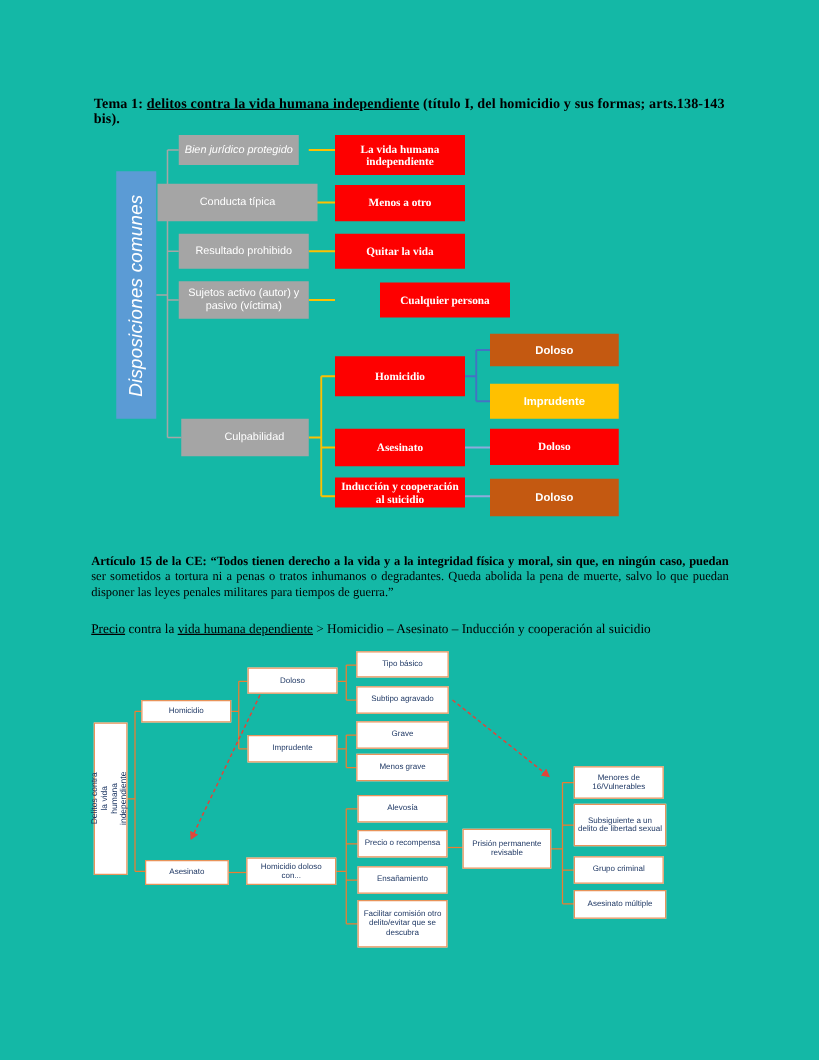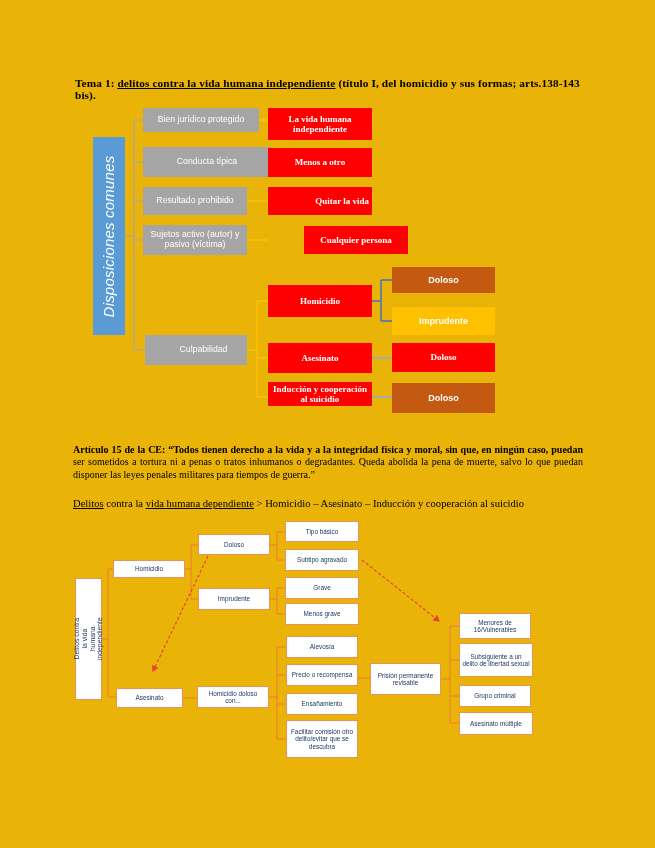--- a/index.html
+++ b/index.html
@@ -1,16 +1,16 @@
 <!DOCTYPE html>
 <html><head>
 <meta charset="utf-8">
 <style>
   html,body{margin:0;padding:0;background:#ffffff;}
-  .page{position:relative;width:655px;height:848px;background:#eab308;overflow:hidden;
+  .page{position:relative;width:655px;height:848px;background:#14b8a6;overflow:hidden;
         font-family:"Liberation Serif", serif;color:#000;}
   .abs{position:absolute;}
   .title{font-weight:bold;font-size:11.3px;letter-spacing:.1px;}
   .u{text-decoration:underline;}
   .b{font-weight:bold;}
   .para{font-size:10px;line-height:1.24;text-align:justify;}
   .subline{font-size:10.6px;}
   svg.wires{position:absolute;left:0;top:0;pointer-events:none;}
   .box{position:absolute;display:flex;align-items:center;justify-content:center;
        text-align:center;box-sizing:border-box;}
@@ -77,43 +77,43 @@
   </svg>
 
   <div class="abs title" style="left:75px;top:77px;width:520px;">
     <span>Tema 1: </span><span class="u">delitos contra la vida humana independiente</span><span> (título I, del homicidio y sus formas; arts.138-143 bis).</span>
   </div>
 
   <div class="box bluroot" style="left:93px;top:137px;width:32px;height:198px;">
     <span>Disposiciones comunes</span>
   </div>
 
-  <div class="box d1 gray" style="left:143px;top:108px;width:116px;height:24px;">
+  <div class="box d1 gray" style="left:143px;top:108px;width:96px;height:24px;font-style:italic;">
     <span>Bien jurídico protegido</span>
     </div>
-  <div class="box d1 gray" style="left:143px;top:147px;width:128px;height:30px;justify-content:center;">
+  <div class="box d1 gray" style="left:126px;top:147px;width:128px;height:30px;justify-content:center;">
     <span>Conducta típica</span>
     </div>
   <div class="box d1 gray" style="left:143px;top:187px;width:104px;height:28px;">
     <span>Resultado prohibido</span>
     </div>
   <div class="box d1 gray" style="left:143px;top:225px;width:104px;height:30px;justify-content:center;">
     <span>Sujetos activo (autor) y pasivo (víctima)</span>
     </div>
   <div class="box d1 gray" style="left:145px;top:335px;width:102px;height:30px;padding-left:18px;">
     <span>Culpabilidad</span>
     </div>
 
   <div class="box d1 red" style="left:268px;top:108px;width:104px;height:32px;">
     <span>La vida humana independiente</span>
     </div>
   <div class="box d1 red" style="left:268px;top:148px;width:104px;height:29px;">
     <span>Menos a otro</span>
     </div>
-  <div class="box d1 red" style="left:268px;top:187px;width:104px;height:28px;justify-content:flex-end;">
+  <div class="box d1 red" style="left:268px;top:187px;width:104px;height:28px;">
     <span>Quitar la vida</span>
     </div>
   <div class="box d1 red" style="left:268px;top:226px;width:104px;height:28px;margin-left:36px;">
     <span>Cualquier persona</span>
     </div>
 
   <div class="box d1 red" style="left:268px;top:285px;width:104px;height:32px;">
     <span>Homicidio</span>
     </div>
   <div class="box d1 red" style="left:268px;top:343px;width:104px;height:30px;">
@@ -134,21 +134,21 @@
     </div>
   <div class="box d1 brown" style="left:392px;top:383px;width:103px;height:30px;">
     <span>Doloso</span>
     </div>
 
   <div class="abs para" style="left:73px;top:444px;width:510px;">
     <span class="b">Artículo 15 de la CE: “Todos tienen derecho a la vida y a la integridad física y moral, sin que, en ningún caso, puedan</span><span> ser sometidos a tortura ni a penas o tratos inhumanos o degradantes. Queda abolida la pena de muerte, salvo lo que puedan disponer las leyes penales militares para tiempos de guerra.”</span>
   </div>
 
   <div class="abs subline" style="left:73px;top:498px;width:540px;">
-    <span class="u">Delitos</span><span> contra la </span><span class="u">vida humana dependiente</span><span> &gt; Homicidio – Asesinato – Inducción y cooperación al suicidio</span>
+    <span class="u">Precio</span><span> contra la </span><span class="u">vida humana dependiente</span><span> &gt; Homicidio – Asesinato – Inducción y cooperación al suicidio</span>
   </div>
 
   <div class="box d2root" style="left:75px;top:578px;width:27px;height:122px;">
     <span>Delitos contra la vida humana independiente</span>
     </div>
 
   <div class="box d2" style="left:113px;top:560px;width:72px;height:18px;">
     <span>Homicidio</span>
     </div>
   <div class="box d2" style="left:116px;top:688px;width:67px;height:20px;">

